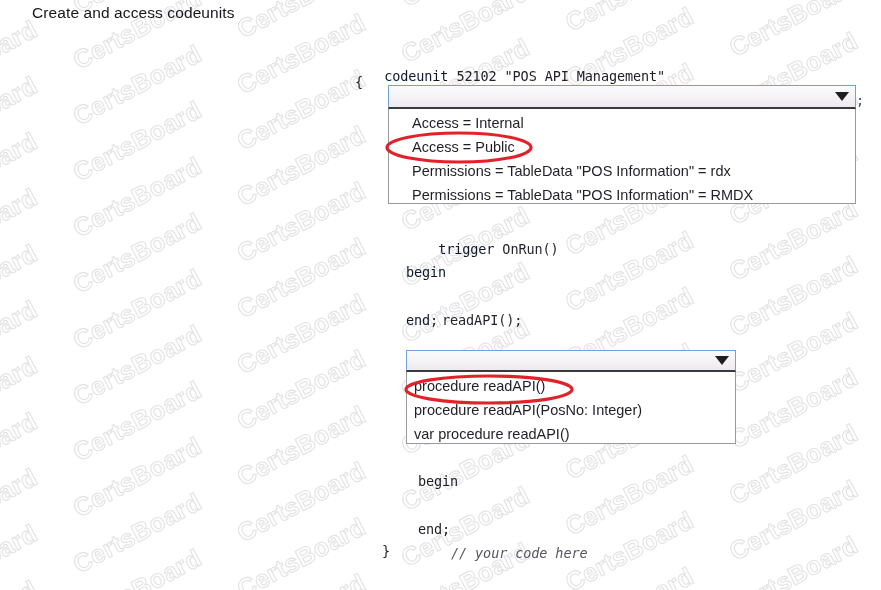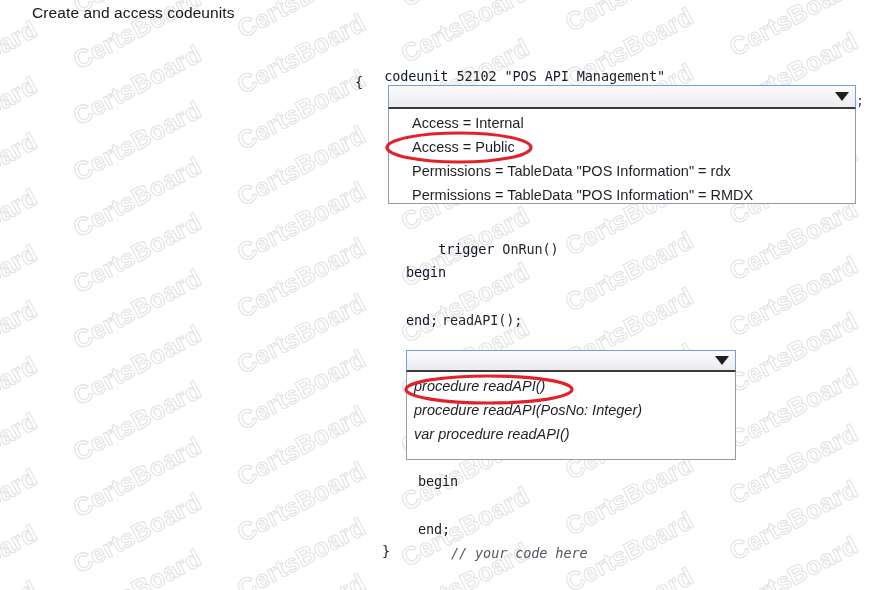--- a/index.html
+++ b/index.html
@@ -232,21 +232,21 @@
 
 <div class="combo" id="combo-2" style="left:406px; top:350px; width:330px;">
   <div class="combo-head" style="height:22px;">
     <div class="combo-head-value"></div>
     <div class="combo-arrow">
       <svg width="14" height="9" viewBox="0 0 14 9" aria-hidden="true">
         <polygon points="0,0 14,0 7,9" fill="#1e1e1e"></polygon>
       </svg>
     </div>
   </div>
-  <div class="combo-list" style="height:88px;font-style:italic;">
+  <div class="combo-list" style="height:72px;">
     <div class="combo-option">procedure readAPI()</div>
     <div class="combo-option">procedure readAPI(PosNo: Integer)</div>
     <div class="combo-option">var procedure readAPI()</div>
   </div>
 </div>
 
 <div class="annot" style="left:403px; top:374px;">
   <svg width="172" height="31" viewBox="0 0 172 31">
     <ellipse cx="86" cy="15.5" rx="83" ry="13.5"></ellipse>
   </svg>

